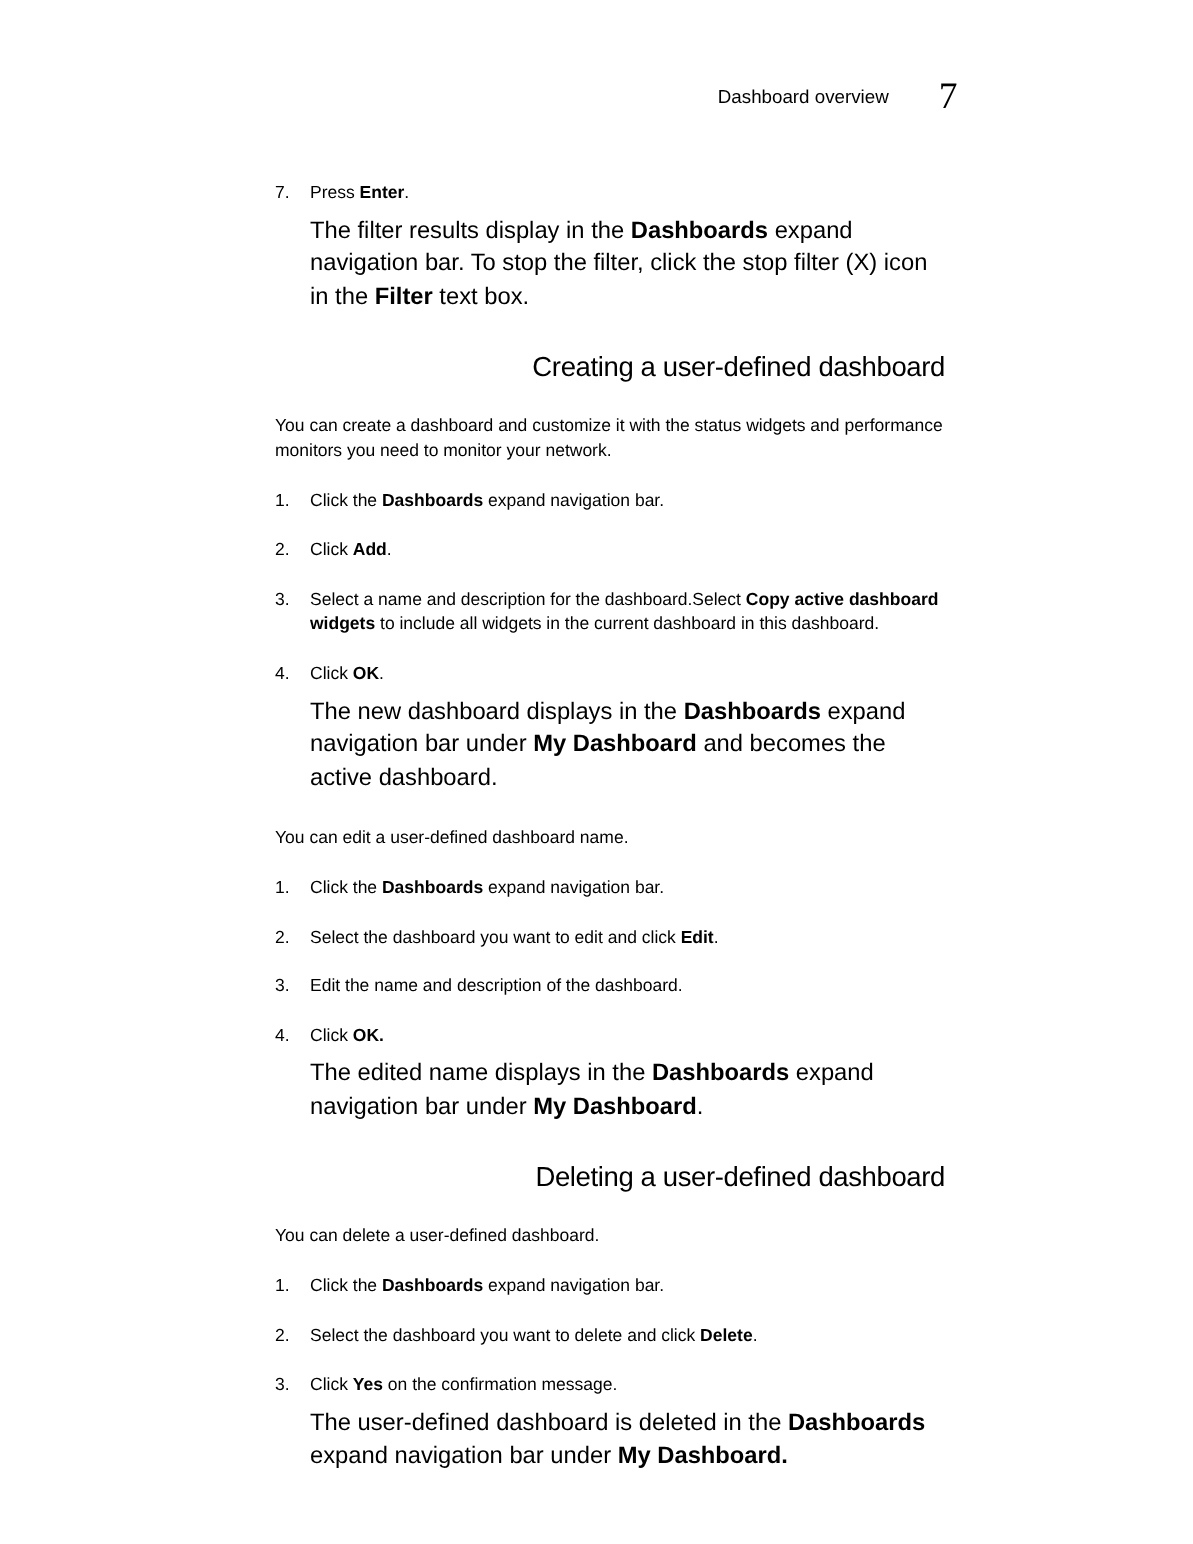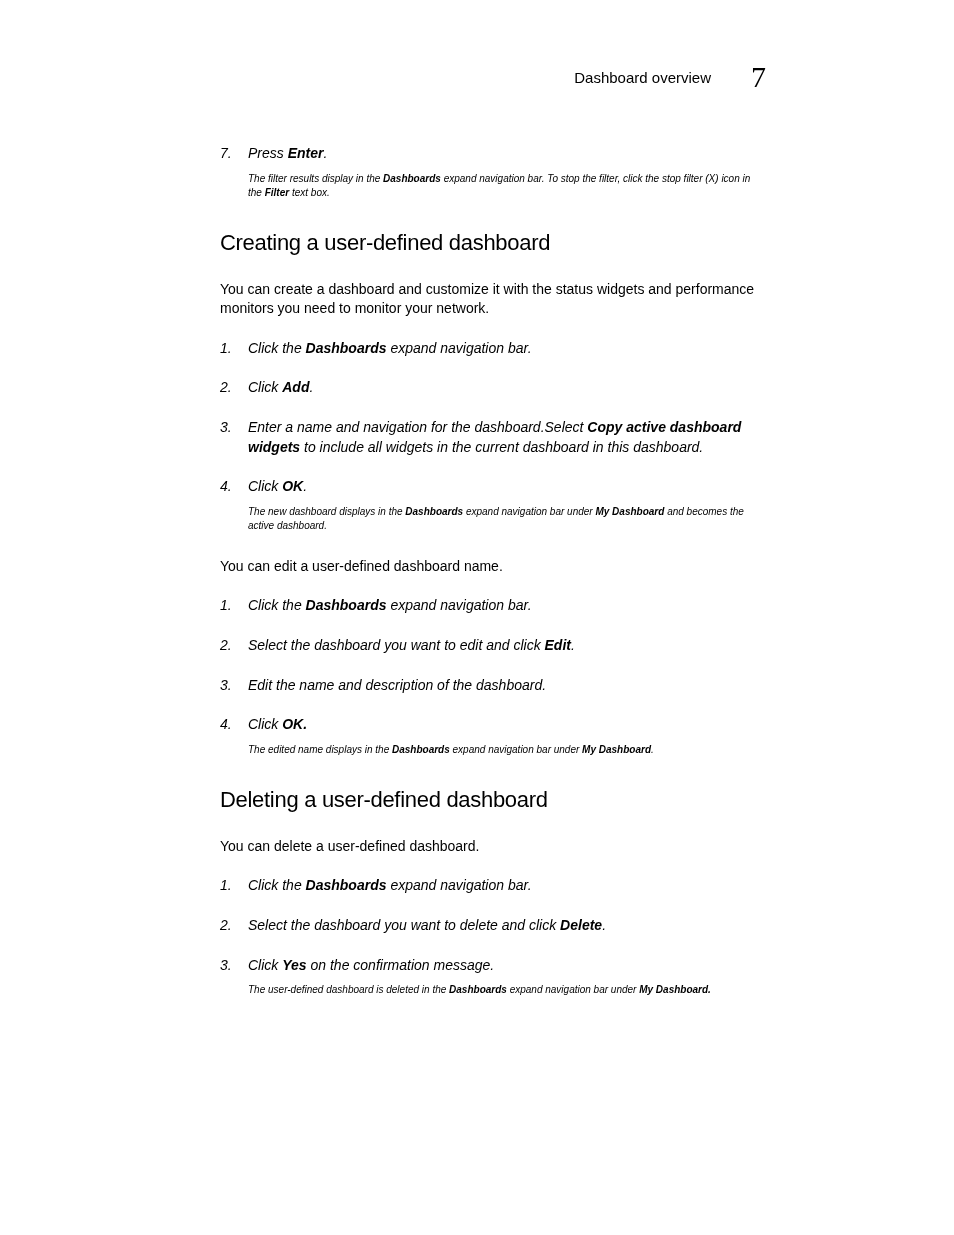--- a/index.html
+++ b/index.html
@@ -37,50 +37,50 @@
     margin-left: 140px;
     margin-right: 10px;
   }
   h2.section-heading {
     font-size: 22px;
     font-weight: normal;
     font-family: "Arial Narrow", Arial, sans-serif;
     font-stretch: condensed;
     margin: 30px 0 10px 0;
     letter-spacing: -0.3px;
+    text-align: right;
   }
   p.intro {
     font-size: 14px;
     line-height: 1.4;
     margin: 24px 0 12px 0;
   }
   ol.steps {
     padding-left: 0;
     margin: 0;
     list-style: none;
     counter-reset: step;
   }
   ol.steps > li {
     counter-increment: step;
     font-size: 14px;
     line-height: 1.4;
     margin: 20px 0;
     padding-left: 28px;
     position: relative;
-    font-style: italic;
   }
   ol.steps > li::before {
     content: counter(step) ".";
     position: absolute;
     left: 0;
     top: 0;
   }
   .sub {
     margin-top: 8px;
-    font-size: 10px;
+    font-size: 19px;
     line-height: 1.4;
   }
   .b { font-weight: bold; }
 </style>
 </head>
 <body>
 
 <div class="page">
 
   <div class="header-row">
@@ -102,21 +102,21 @@
     <h2 class="section-heading">Creating a user-defined dashboard</h2>
     <p class="intro">You can create a dashboard and customize it with the status widgets and performance monitors you need to monitor your network.</p>
     <ol class="steps">
       <li>
         <span>Click the </span><span class="b">Dashboards</span><span> expand navigation bar.</span>
       </li>
       <li>
         <span>Click </span><span class="b">Add</span><span>.</span>
       </li>
       <li>
-        <span>Enter a name and navigation for the dashboard.Select </span><span class="b">Copy active dashboard widgets</span><span> to include all widgets in the current dashboard in this dashboard.</span>
+        <span>Select a name and description for the dashboard.Select </span><span class="b">Copy active dashboard widgets</span><span> to include all widgets in the current dashboard in this dashboard.</span>
       </li>
       <li>
         <span>Click </span><span class="b">OK</span><span>.</span>
         <div class="sub">
           <span>The new dashboard displays in the </span><span class="b">Dashboards</span><span> expand navigation bar under </span><span class="b">My Dashboard</span><span> and becomes the active dashboard.</span>
         </div>
       </li>
     </ol>
 
     <p class="intro">You can edit a user-defined dashboard name.</p>

